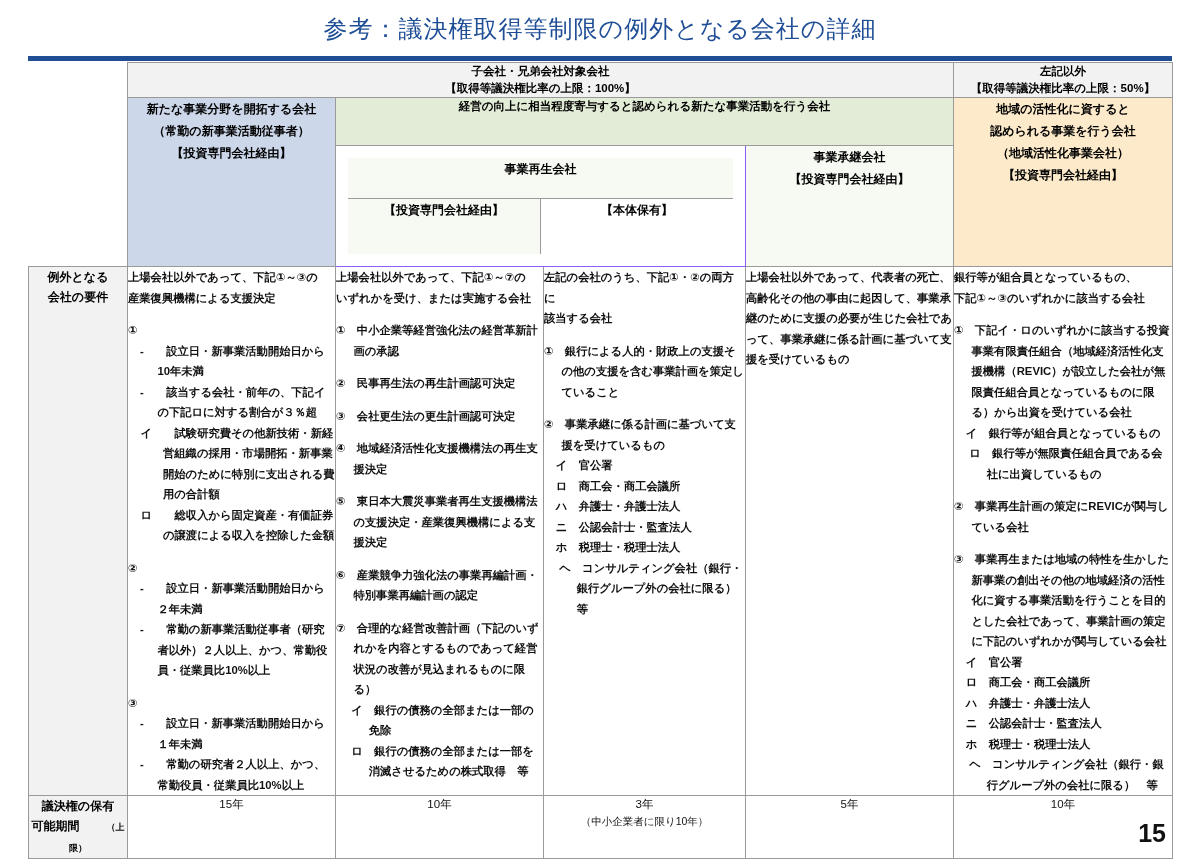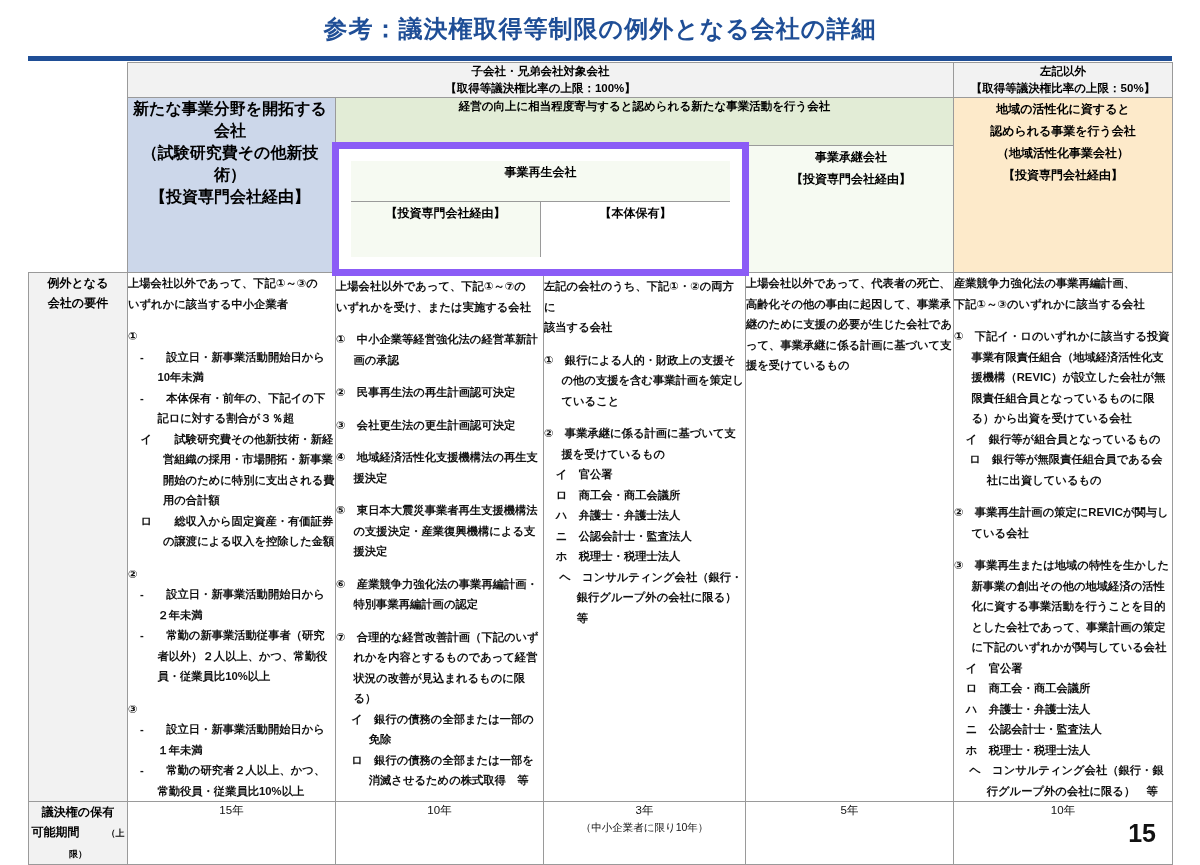--- a/index.html
+++ b/index.html
@@ -17,21 +17,21 @@
   }
   
   .title-bar {
     position: absolute;
     left: 0; top: 12px;
     width: 1200px;
     text-align: center;
   }
   .title-text {
     font-size: 24px;
-    font-weight: bold;
+    font-weight: normal;
     color: #1f4e96;
     letter-spacing: 1px;
     line-height: 34px;
     white-space: nowrap;
   }
   .title-rule {
     position: absolute;
     left: 28px; top: 56px;
     width: 1144px; height: 5px;
     background: #1f4e96;
@@ -68,21 +68,21 @@
     font-size: 11.5px;
     font-weight: bold;
     line-height: 17px;
     padding: 7px 4px;
     color: #000;
   }
   .hdr-venture {
     background: #ccd7ea;
     text-align: center;
     vertical-align: middle;
-    font-size: 16px;
+    font-size: 12px;
     font-weight: bold;
     line-height: 22px;
     padding: 6px 6px;
     color: #000;
   }
   .hdr-pale {
     background: #f6faf2;
     text-align: center;
     vertical-align: middle;
     font-size: 12px;
@@ -146,21 +146,21 @@
     font-size: 11.5px;
     line-height: 17px;
     color: #111;
     padding: 8px 4px;
     height: 52px;
   }
   .period .sub { font-size: 10.5px; }
   
   .pageno {
     position: absolute;
-    right: 44px; bottom: 17px;
+    right: 34px; bottom: 17px;
     font-size: 25px;
     font-weight: bold;
     color: #111;
     font-family: "Liberation Sans", sans-serif;
   }
 </style>
 </head>
 <body>
 
 <div id="page">
@@ -189,34 +189,34 @@
       </td>
       <td class="hdr-grey">
         <div>左記以外</div>
         <div>【取得等議決権比率の上限：50%】</div>
       </td>
     </tr>
 
     <tr>
       <td class="hdr-venture" rowspan="2" style="height:132px">
         <div>新たな事業分野を開拓する会社</div>
-        <div>（試験研究費その他新技術）</div>
+        <div>（常勤の新事業活動従事者）</div>
         <div>【投資専門会社経由】</div>
       </td>
       <td class="hdr-green" colspan="3" style="height:48px">経営の向上に相当程度寄与すると認められる新たな事業活動を行う会社</td>
       <td class="hdr-beige" rowspan="2">
         <div>地域の活性化に資すると</div>
         <div>認められる事業を行う会社</div>
         <div>（地域活性化事業会社）</div>
         <div>【投資専門会社経由】</div>
       </td>
     </tr>
 
     <tr>
-      <td colspan="2" style="padding:12px;border:7px solid #8b5cf6;">
+      <td colspan="2" style="padding:12px;border:1px solid #8b5cf6;">
         <table style="width:100%;border-collapse:collapse;table-layout:fixed;">
           <tbody>
                 <tr>
             <td class="hdr-pale" colspan="2" style="border:none;border-bottom:1px solid #9a9a9a;height:40px">事業再生会社</td>
           </tr>
           <tr>
             <td class="hdr-pale" style="border:none;width:50%;height:56px">【投資専門会社経由】</td>
             <td class="hdr-white" style="border:1px solid #9a9a9a;border-bottom:none;border-right:none;width:50%;height:56px">【本体保有】</td>
           </tr>
         </tbody>
@@ -229,25 +229,25 @@
     </tr>
 
     <tr>
       <td class="rowhdr">
         <div>例外となる</div>
         <div>会社の要件</div>
       </td>
 
       <td class="body-cell">
         <p class="lv0">上場会社以外であって、下記①～③の</p>
-        <p class="lv0">いずれかに該当する中小企業者</p>
+        <p class="lv0">産業復興機構による支援決定</p>
         <div class="gap"></div>
         <p class="lv0">①</p>
         <p class="dash">-　　設立日・新事業活動開始日から10年未満</p>
-        <p class="dash">-　　本体保有・前年の、下記イの下記ロに対する割合が３％超</p>
+        <p class="dash">-　　該当する会社・前年の、下記イの下記ロに対する割合が３％超</p>
         <p class="kana">イ　　試験研究費その他新技術・新経営組織の採用・市場開拓・新事業開始のために特別に支出される費用の合計額</p>
         <p class="kana">ロ　　総収入から固定資産・有価証券の譲渡による収入を控除した金額</p>
         <div class="gap"></div>
         <p class="lv0">②</p>
         <p class="dash">-　　設立日・新事業活動開始日から２年未満</p>
         <p class="dash">-　　常勤の新事業活動従事者（研究者以外）２人以上、かつ、常勤役員・従業員比10%以上</p>
         <div class="gap"></div>
         <p class="lv0">③</p>
         <p class="dash">-　　設立日・新事業活動開始日から１年未満</p>
         <p class="dash">-　　常勤の研究者２人以上、かつ、常勤役員・従業員比10%以上</p>
@@ -287,21 +287,21 @@
         <p class="kana2">ニ　公認会計士・監査法人</p>
         <p class="kana2">ホ　税理士・税理士法人</p>
         <p class="kana3">ヘ　コンサルティング会社（銀行・銀行グループ外の会社に限る）　等</p>
       </td>
 
       <td class="body-cell">
         <p class="lv0">上場会社以外であって、代表者の死亡、高齢化その他の事由に起因して、事業承継のために支援の必要が生じた会社であって、事業承継に係る計画に基づいて支援を受けているもの</p>
       </td>
 
       <td class="body-cell">
-        <p class="lv0">産業競争力強化法の事業再編計画、</p>
+        <p class="lv0">銀行等が組合員となっているもの、</p>
         <p class="lv0">下記①～③のいずれかに該当する会社</p>
         <div class="gap"></div>
         <p class="num">①　下記イ・ロのいずれかに該当する投資事業有限責任組合（地域経済活性化支援機構（REVIC）が設立した会社が無限責任組合員となっているものに限る）から出資を受けている会社</p>
         <p class="kana2">イ　銀行等が組合員となっているもの</p>
         <p class="kana3">ロ　銀行等が無限責任組合員である会社に出資しているもの</p>
         <div class="gap"></div>
         <p class="num">②　事業再生計画の策定にREVICが関与している会社</p>
         <div class="gap"></div>
         <p class="num">③　事業再生または地域の特性を生かした新事業の創出その他の地域経済の活性化に資する事業活動を行うことを目的とした会社であって、事業計画の策定に下記のいずれかが関与している会社</p>
         <p class="kana2">イ　官公署</p>

